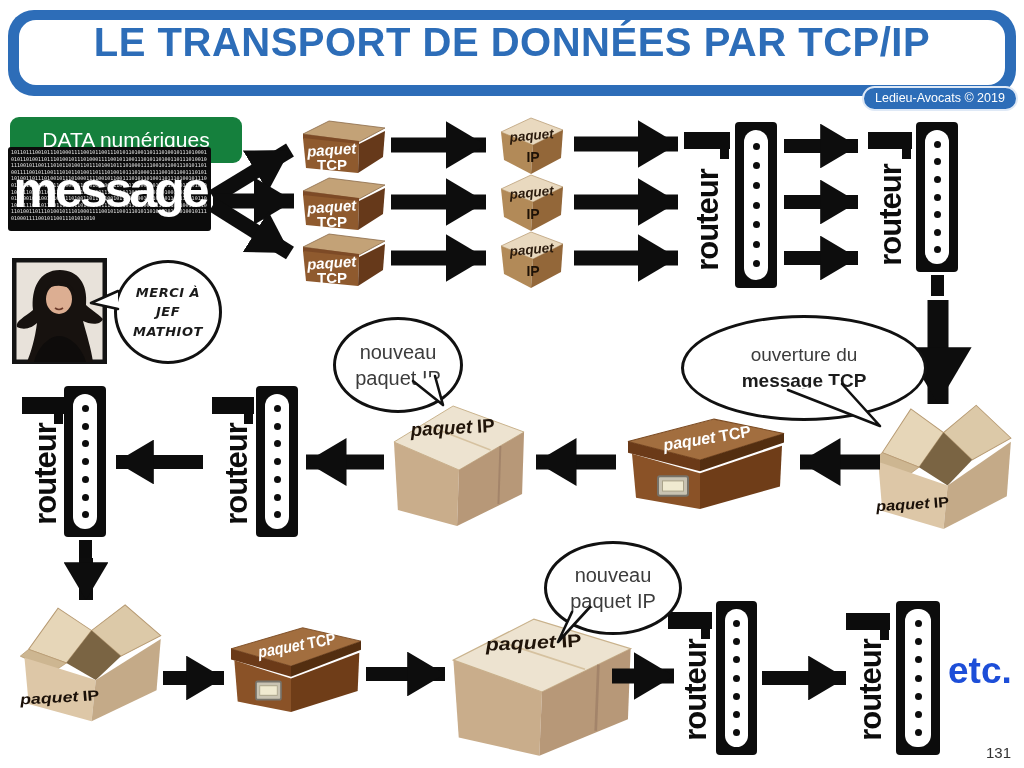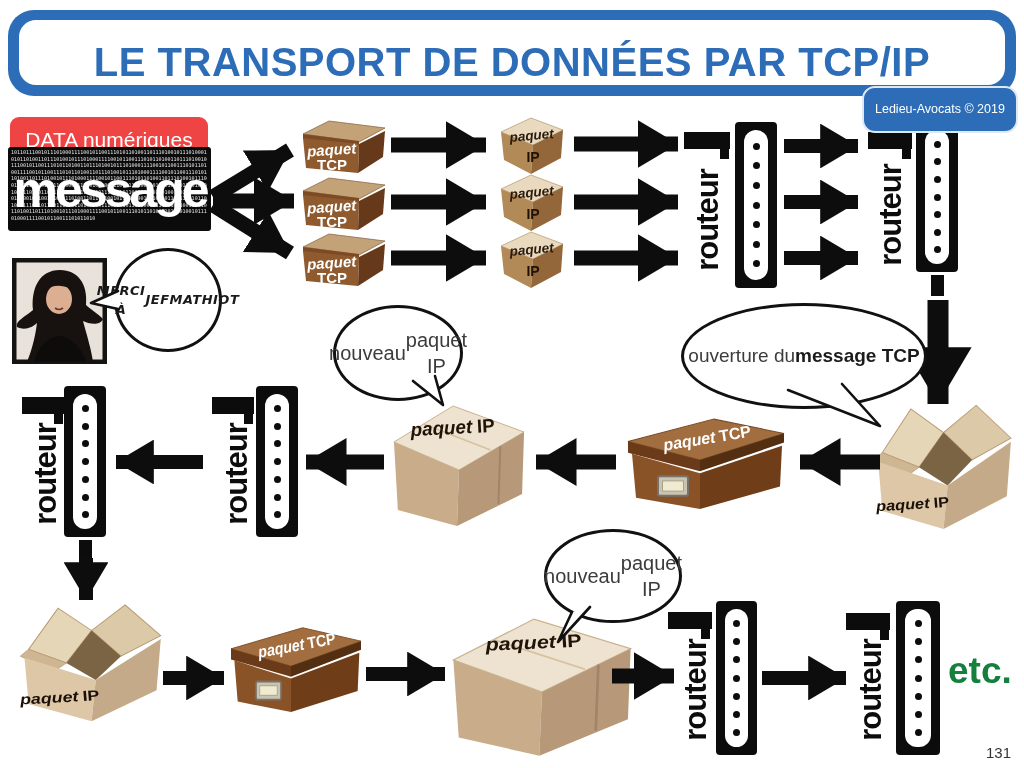--- a/index.html
+++ b/index.html
@@ -3,60 +3,60 @@
 <meta charset="utf-8">
 <style>
   html,body{margin:0;padding:0;background:#fff;}
   #canvas{position:relative;width:1024px;height:768px;background:#ffffff;overflow:hidden;
           font-family:"Liberation Sans",sans-serif;}
   .abs{position:absolute;}
 
   
   .banner{left:8px;top:10px;width:1008px;height:86px;background:#2d6db8;border-radius:26px;z-index:8;}
   .banner-inner{position:absolute;left:11px;top:10px;right:11px;bottom:11px;background:#fff;border-radius:17px;
-                display:flex;align-items:flex-end;justify-content:center;}
+                display:flex;align-items:flex-start;justify-content:center;}
   .banner-title{color:#2d6db8;font-size:40px;font-weight:800;letter-spacing:.5px;white-space:nowrap;}
-  .badge{left:862px;top:86px;height:21px;padding:11px 11px;background:#2d6db8;border:2px solid #dfe9f6;
+  .badge{left:862px;top:86px;height:21px;padding:0 11px;background:#2d6db8;border:2px solid #dfe9f6;
          border-radius:13px;color:#fff;font-size:12.5px;line-height:21px;z-index:9;}
 
   
-  .data-box{left:10px;top:117px;width:198px;height:46px;background:#ef4444;border-radius:9px;z-index:3;
+  .data-box{left:10px;top:117px;width:232px;height:46px;background:#15803d;border-radius:9px;z-index:3;
             display:flex;align-items:center;justify-content:center;color:#fff;font-size:21px;}
   .msg-box{left:8px;top:147px;width:203px;height:84px;background:#0b0b0b;border-radius:3px;z-index:3;overflow:hidden;}
   .binary{position:absolute;inset:2px 3px;color:#e9e9e9;font-family:"DejaVu Sans Mono",monospace;
           font-size:5px;line-height:6.6px;word-break:break-all;letter-spacing:0;}
   .msg-word{position:absolute;left:4px;top:14px;width:196px;text-align:center;color:#fff;font-weight:800;
             font-size:50px;letter-spacing:-3px;z-index:4;}
 
   
   .r-body{background:#0c0c0c;border-radius:4px;z-index:3;}
   .r-slot{position:absolute;left:9px;right:9px;top:8px;bottom:8px;background:#fff;border-radius:12px;
           display:flex;flex-direction:column;align-items:center;justify-content:space-evenly;}
   .r-slot i{width:7px;height:7px;background:#0c0c0c;border-radius:50%;}
   .r-label{width:140px;height:36px;text-align:center;transform:rotate(-90deg);color:#0c0c0c;
            font-weight:800;font-size:31px;letter-spacing:-1px;z-index:3;line-height:36px;}
   .r-bar{background:#0c0c0c;height:17px;z-index:3;}
   .r-stub{background:#0c0c0c;z-index:3;}
 
   
-  .bubble{background:#fff;border:3px solid #111;border-radius:50%;z-index:6;display:flex;flex-direction:row;
-          align-items:center;justify-content:center;text-align:center;color:#3c3c3c;}
+  .bubble{background:#fff;border:3px solid #111;border-radius:50%;z-index:6;display:flex;flex-direction:column;
+          align-items:center;justify-content:center;text-align:center;color:#3c3c3c;margin-top:12px;}
   .bubble .b{font-weight:700;color:#1c1c1c;}
   .comic{font-family:"DejaVu Sans",sans-serif;font-style:italic;font-weight:700;font-size:13px;
          letter-spacing:.5px;line-height:1.5;color:#1a1a1a;}
   .tail{z-index:7;overflow:visible;}
   .tail .f{fill:#fff;}
   .tail .s{fill:none;stroke:#111;stroke-width:2.6px;stroke-linejoin:round;stroke-linecap:round;}
 
   
   svg text{font-family:"Liberation Sans",sans-serif;}
   .bx-it{font-style:italic;font-weight:600;}
   .bx-b{font-weight:800;}
 
-  .etc{font-size:37px;font-weight:800;color:#15803d;z-index:3;}
+  .etc{font-size:37px;font-weight:800;color:#1d4ed8;z-index:3;}
   .pagenum{font-size:15px;color:#333;z-index:9;}
   .boxsvg{z-index:3;}
   .photo{z-index:3;}
   #arrows{left:0;top:0;z-index:4;pointer-events:none;}
 </style>
 </head>
 <body>
 
 <div id="canvas">
 

